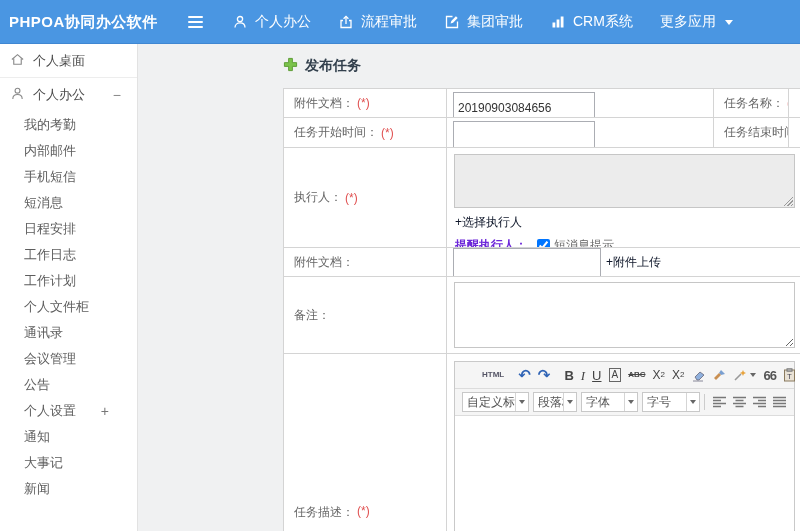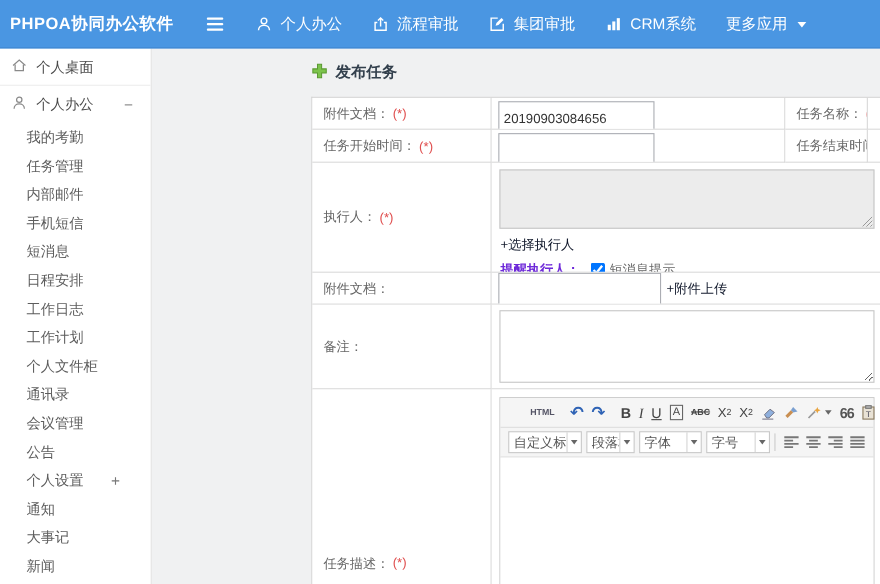--- a/index.html
+++ b/index.html
@@ -210,21 +210,20 @@
       <svg width="15" height="15" viewBox="0 0 16 16" fill="none" stroke="#8a8a8a" stroke-width="1.2">
         <circle cx="8" cy="5" r="2.6"></circle>
           <path d="M3 13.8c0-2.9 2.2-4.7 5-4.7s5 1.8 5 4.7"></path>
       </svg>
     </span>
     <span>个人办公</span>
     <span class="expander">−</span>
   </div>
 
   <div class="side-sub"><span>我的考勤</span></div>
-  <div class="side-sub"><span>任务管理</span></div>
   <div class="side-sub"><span>内部邮件</span></div>
   <div class="side-sub"><span>手机短信</span></div>
   <div class="side-sub"><span>短消息</span></div>
   <div class="side-sub"><span>日程安排</span></div>
   <div class="side-sub"><span>工作日志</span></div>
   <div class="side-sub"><span>工作计划</span></div>
   <div class="side-sub"><span>个人文件柜</span></div>
   <div class="side-sub"><span>通讯录</span></div>
   <div class="side-sub"><span>会议管理</span></div>
   <div class="side-sub"><span>公告</span></div>

